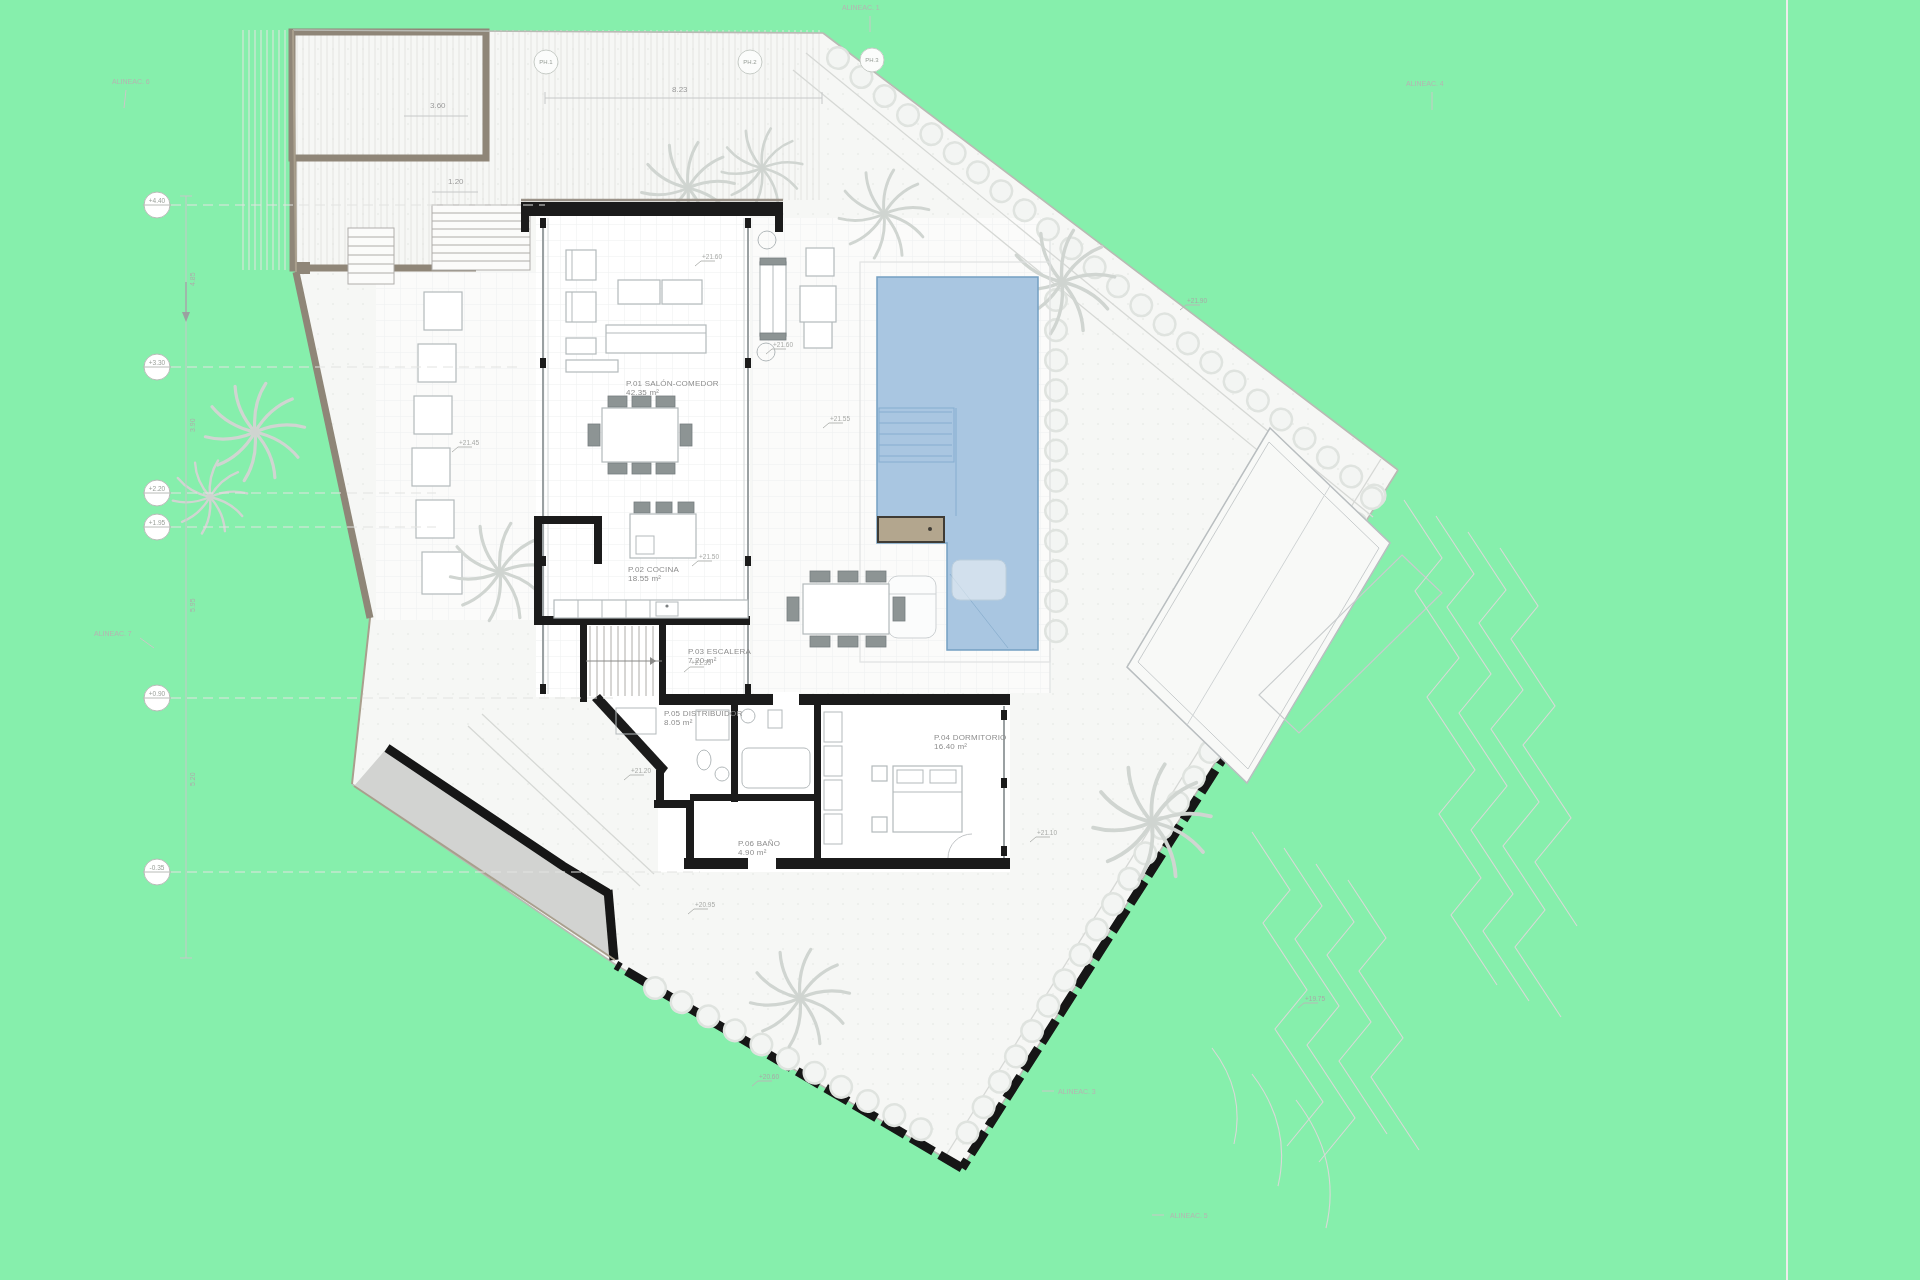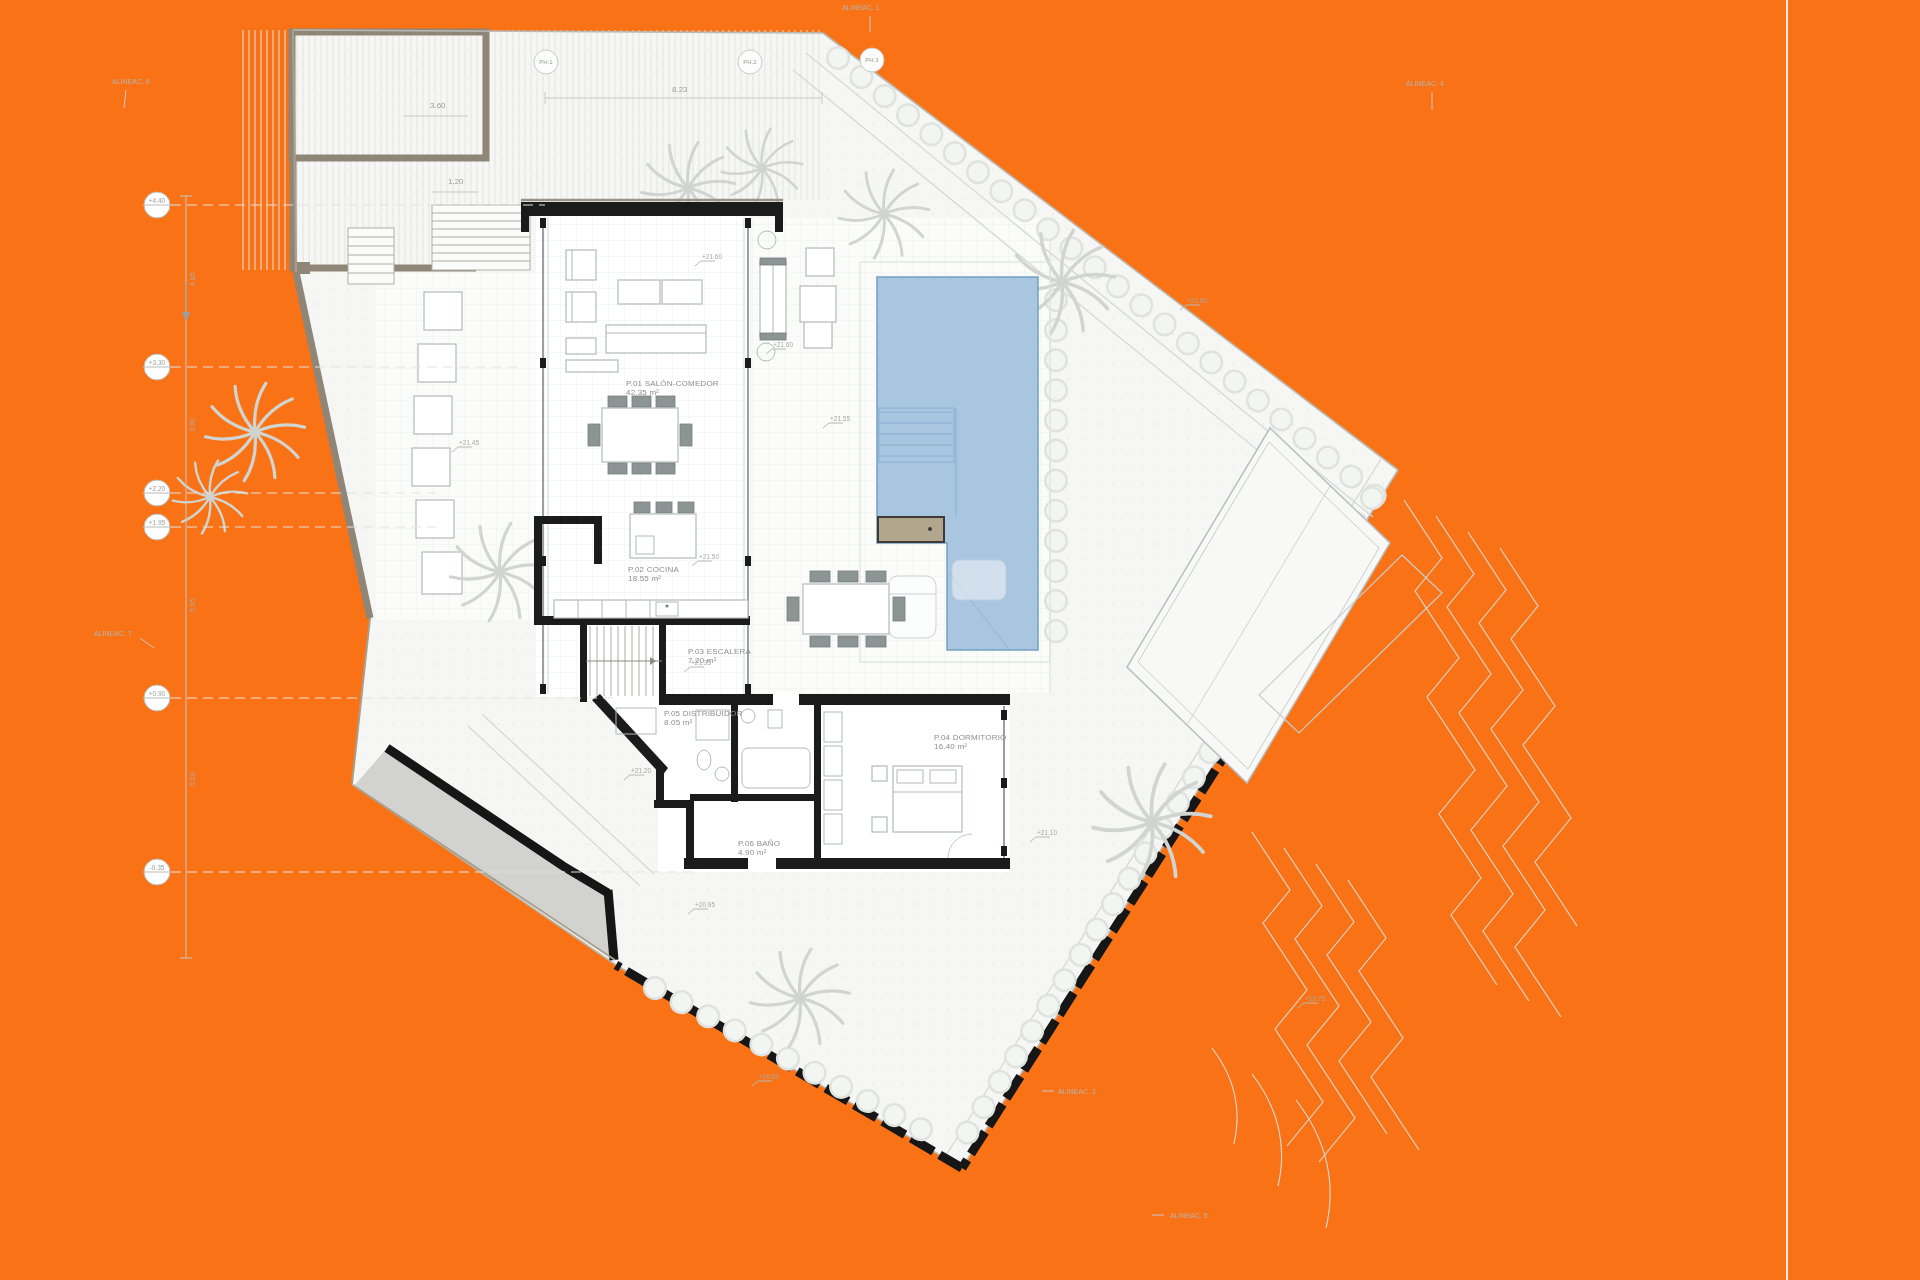--- a/index.html
+++ b/index.html
@@ -1,16 +1,16 @@
 <!DOCTYPE html>
 <html><head>
 <meta charset="utf-8">
 <style>
   html,body{margin:0;padding:0;background:#ffffff;}
-  .sheet{position:relative;width:1920px;height:1280px;overflow:hidden;background:#f97316;
+  .sheet{position:relative;width:1920px;height:1280px;overflow:hidden;background:#86efac;
          font-family:"Liberation Sans",sans-serif;}
   svg{display:block}
   
   .bnd{stroke:#b9bab4;stroke-width:1.6;fill:none}
   .blackwall{fill:#1b1b1b;stroke:none}
   .dashwall{stroke:#161616;stroke-width:9;fill:none;stroke-dasharray:26 7}
   .tanwall{stroke:#8f8678;stroke-width:7;fill:none}
   .tanthin{stroke:#a99f8d;stroke-width:2;fill:none}
   .glass{stroke:#9aa0a2;stroke-width:2;fill:none}
   .glass2{stroke:#d2d6d7;stroke-width:1;fill:none}

